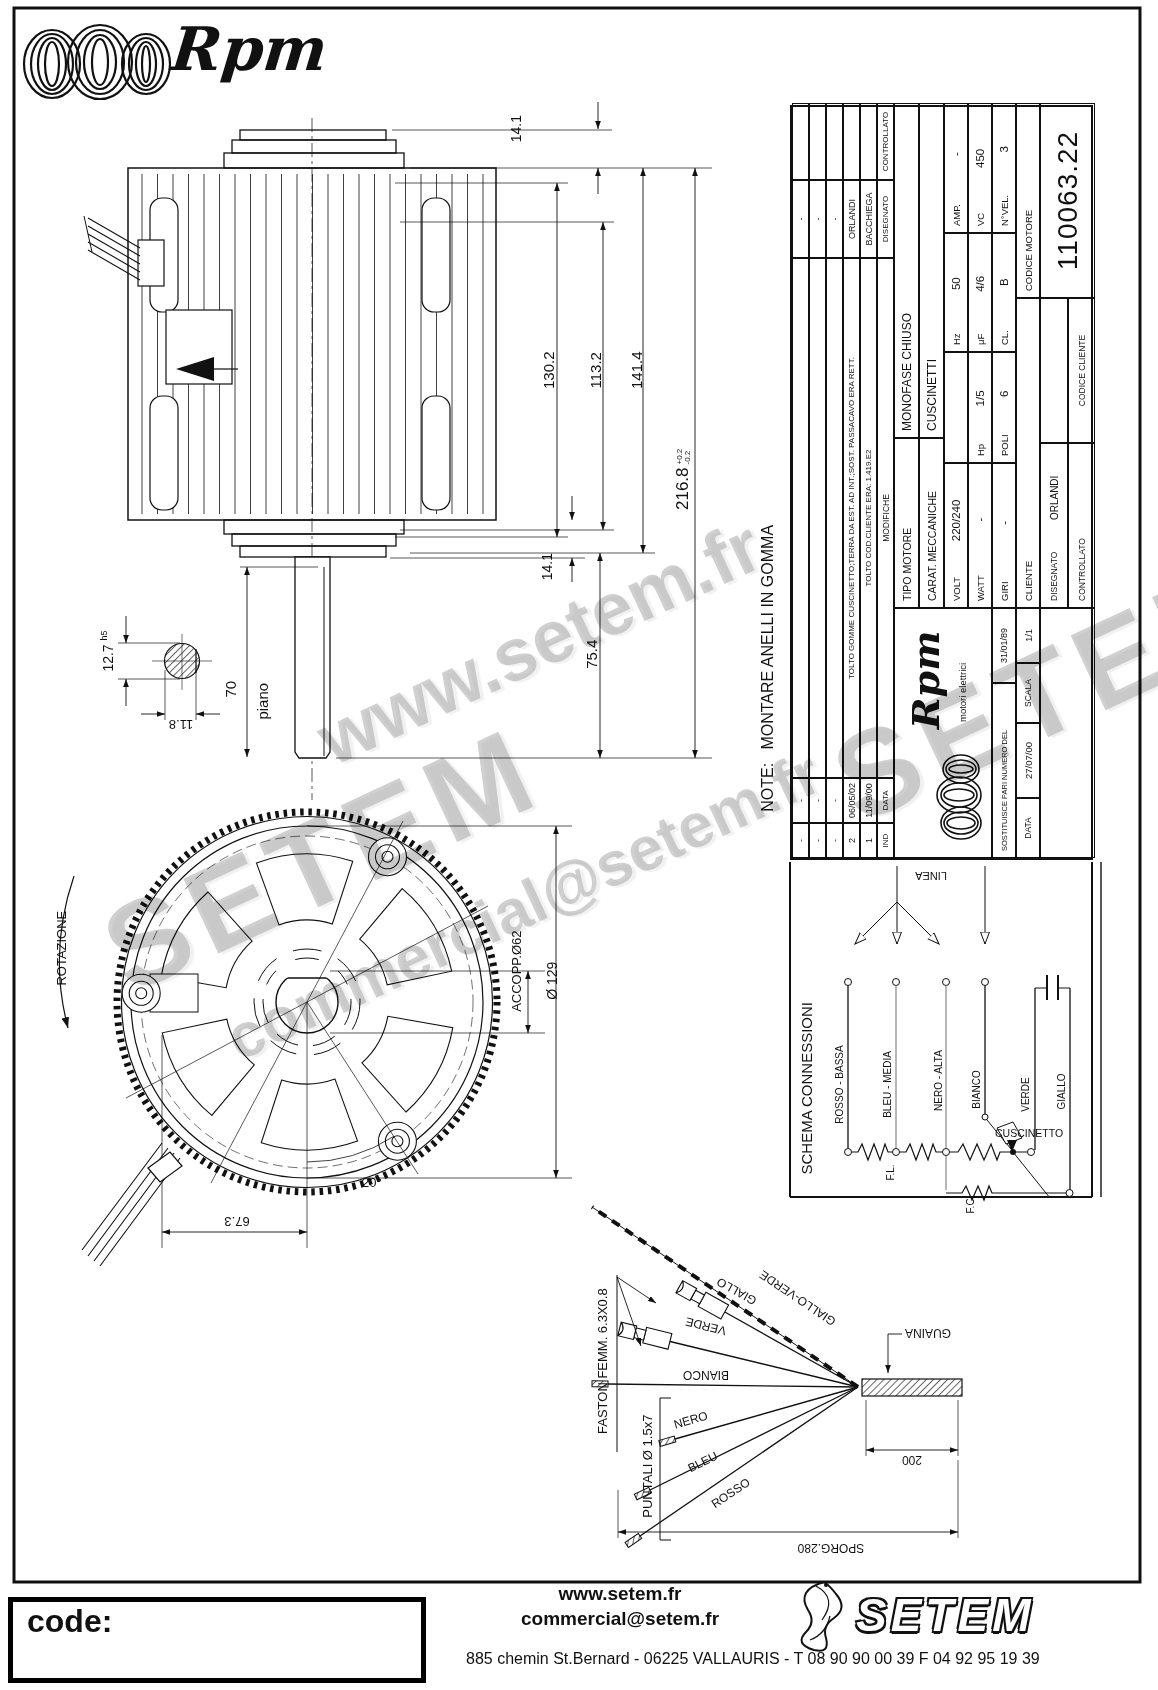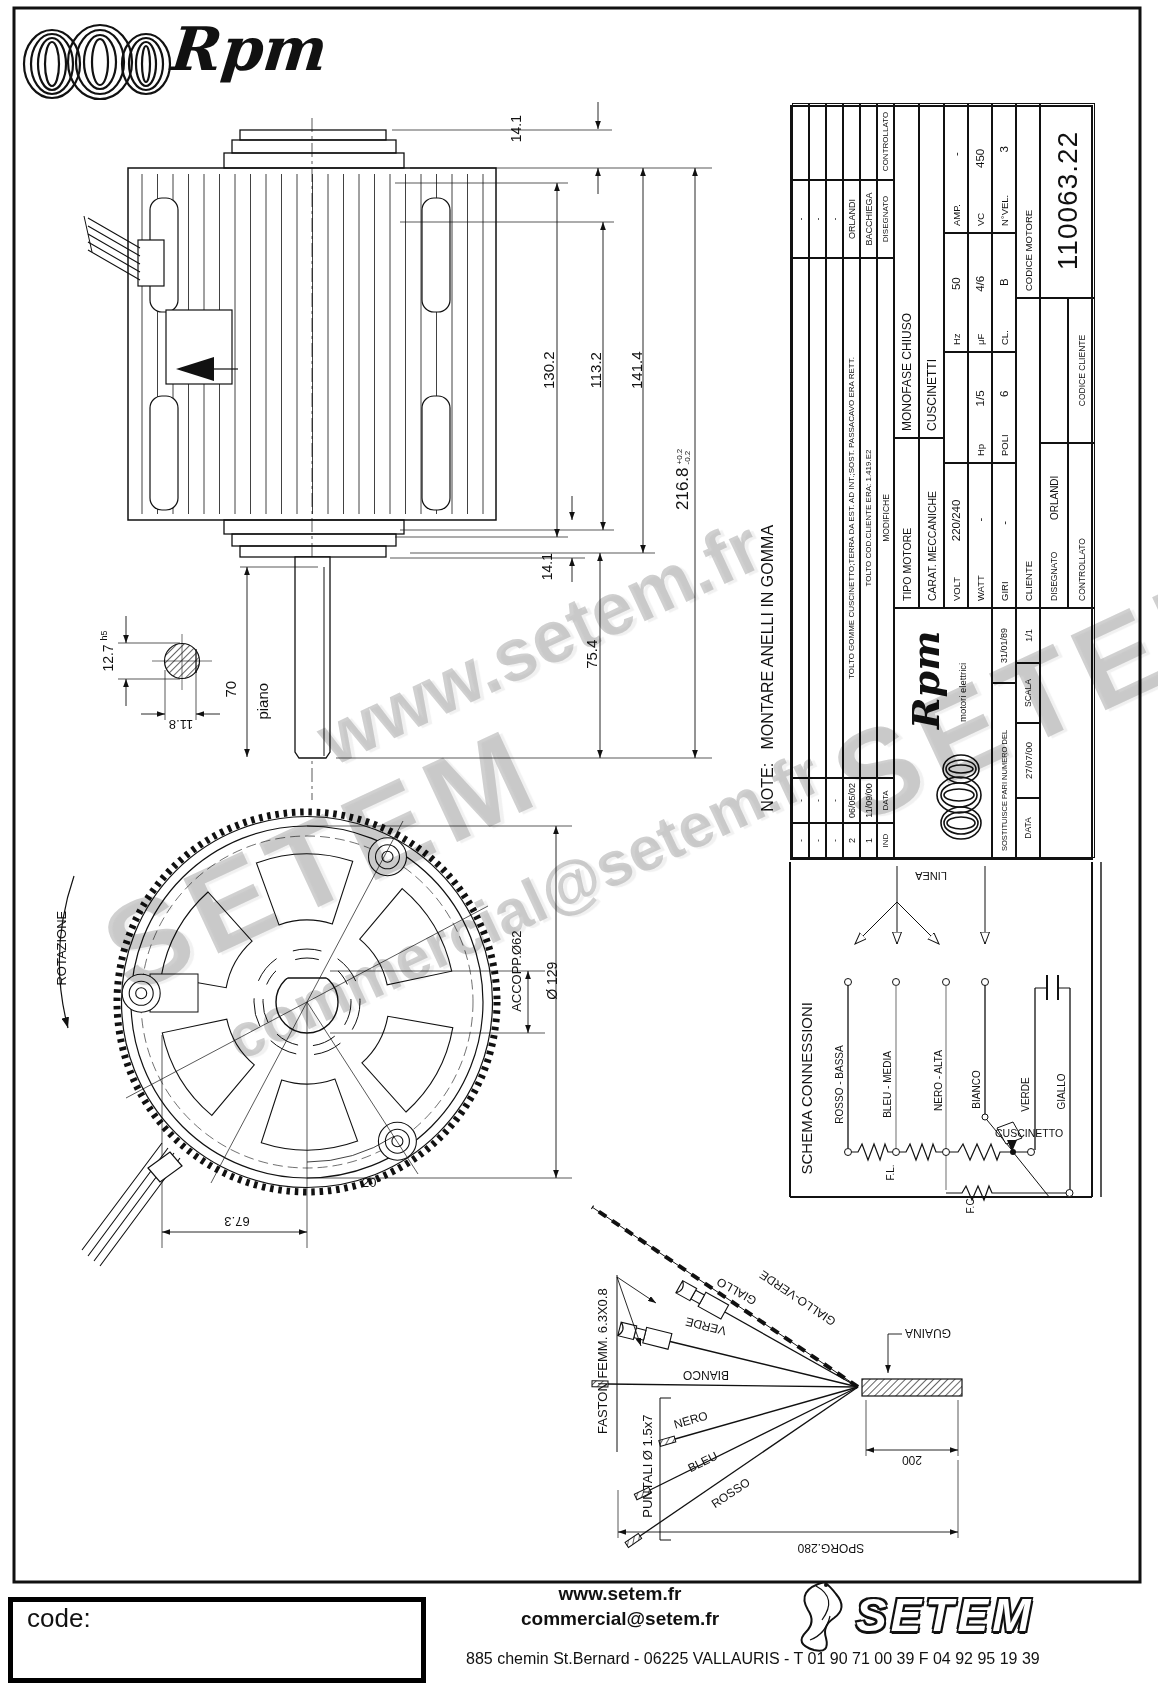--- a/index.html
+++ b/index.html
@@ -543,25 +543,25 @@
 <span class="lbl" style="left:676px;top:1368px;width:60px;font-size:12px;transform:rotate(180deg);text-align:center;">BIANCO</span>
 <span class="lbl" style="left:661px;top:1414px;width:60px;font-size:12px;transform:rotate(-16deg);text-align:center;">NERO</span>
 <span class="lbl" style="left:673px;top:1456px;width:60px;font-size:12px;transform:rotate(-26deg);text-align:center;">BLEU</span>
 <span class="lbl" style="left:701px;top:1487px;width:60px;font-size:12px;transform:rotate(-34deg);text-align:center;">ROSSO</span>
 <span class="lbl" style="left:743px;top:1291px;width:110px;font-size:12px;transform:rotate(-146deg);text-align:center;">GIALLO-VERDE</span>
 <span class="lbl r180" style="left:898px;top:1326px;width:60px;font-size:12px;">GUAINA</span>
 <span class="lbl r180" style="left:892px;top:1453px;width:40px;font-size:12px;">200</span>
 <span class="lbl r180" style="left:791px;top:1541px;width:80px;font-size:12px;">SPORG.280</span>
 
 <div class="codebox">
-  <span class="lbl" style="left:14px;top:2px;font-size:26px;font-weight:normal;">code:</span>
+  <span class="lbl" style="left:14px;top:2px;font-size:32px;font-weight:bold;">code:</span>
 </div>
 <span class="lbl" style="left:540px;top:1584px;width:160px;text-align:center;font-size:19px;font-weight:bold;">www.setem.fr</span>
 <span class="lbl" style="left:515px;top:1609px;width:210px;text-align:center;font-size:19px;font-weight:bold;">commercial@setem.fr</span>
-<span class="lbl" style="left:466px;top:1650px;font-size:16px;">885 chemin St.Bernard  -  06225 VALLAURIS  -  T 01 90 71 00 39   F 04 92 95 19 39</span>
+<span class="lbl" style="left:466px;top:1650px;font-size:16px;">885 chemin St.Bernard  -  06225 VALLAURIS  -  T 08 90 90 00 39   F 04 92 95 19 39</span>
 <span class="lbl outline-txt" style="left:856px;top:1590px;font-size:46px;font-weight:bold;font-style:italic;letter-spacing:4px;">SETEM</span>
 
 <span class="wm" style="left:300px;top:600px;font-size:74px;transform:rotate(-25deg);">www.setem.fr</span>
 <span class="wm" style="left:90px;top:790px;font-size:120px;letter-spacing:10px;transform:rotate(-25deg);">SETEM</span>
 <span class="wm" style="left:200px;top:870px;font-size:62px;transform:rotate(-25deg);">commercial@setem.fr</span>
 <span class="wm" style="left:820px;top:620px;font-size:120px;letter-spacing:10px;transform:rotate(-25deg);">SETEM</span>
 
 </div>
 
 </body></html>

